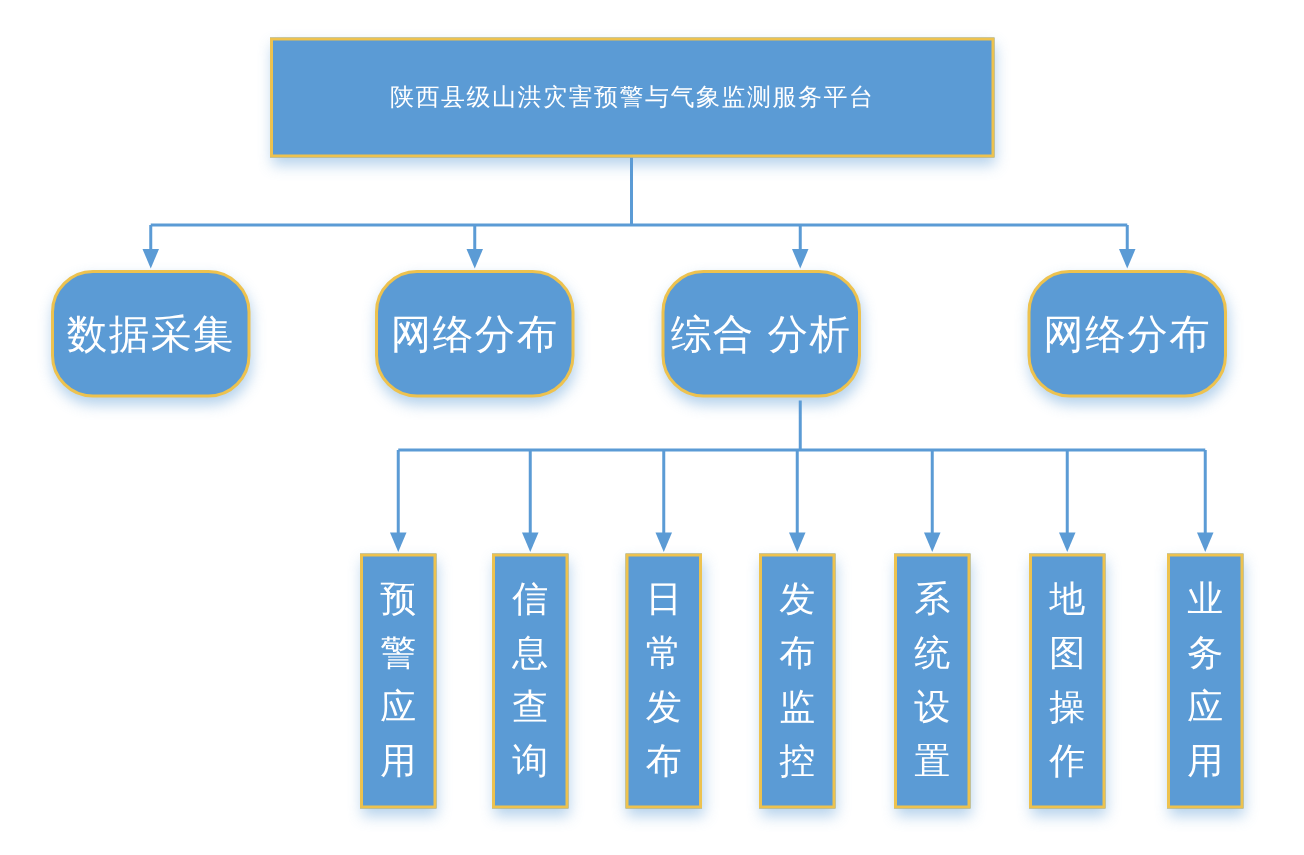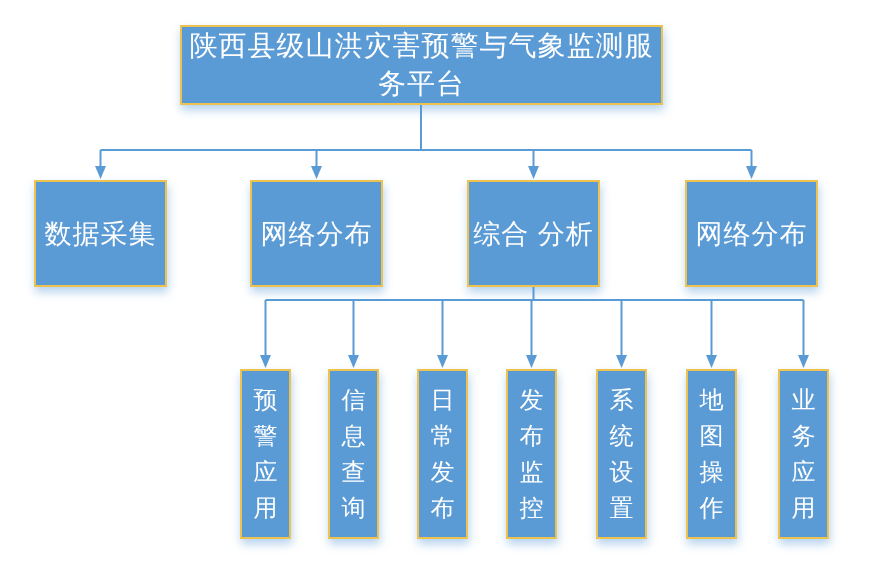--- a/index.html
+++ b/index.html
@@ -44,28 +44,29 @@
     display: flex;
     align-items: center;
     justify-content: center;
     text-align: center;
     box-shadow: 1px 5px 9px rgba(91,155,213,0.45);
     cursor: default;
   }
   .node-root {
     left: 180px; top: 25px;
     width: 483px; height: 80px;
-    font-size: 28px;
+    font-size: 16px;
     letter-spacing: 1px;
   }
   .node-l2 {
     top: 180px;
-    width: 133px; height: 107px;
+    width: 133px; height: 85px;
     font-size: 27px;
     letter-spacing: 1px;
+    border-radius: 28px;
   }
   .node-l3 {
     top: 369px;
     width: 51px; height: 170px;
     font-size: 24px;
   }
   .node-l3 .vlabel {
     display: flex;
     flex-direction: column;
     align-items: center;
@@ -113,21 +114,21 @@
   <div class="node node-root">
     <span>陕西县级山洪灾害预警与气象监测服务平台</span>
   </div>
 
   <div class="node node-l2" style="left:34px">
     <span>数据采集</span>
   </div>
   <div class="node node-l2" style="left:250px">
     <span>网络分布</span>
   </div>
-  <div class="node node-l2" style="left:467px">
+  <div class="node node-l2" style="left:441px">
     <span>综合 分析</span>
   </div>
   <div class="node node-l2" style="left:685px">
     <span>网络分布</span>
   </div>
 
   <div class="node node-l3" style="left:240px">
     <span class="vlabel">
         <div>预</div>
         <div>警</div>

